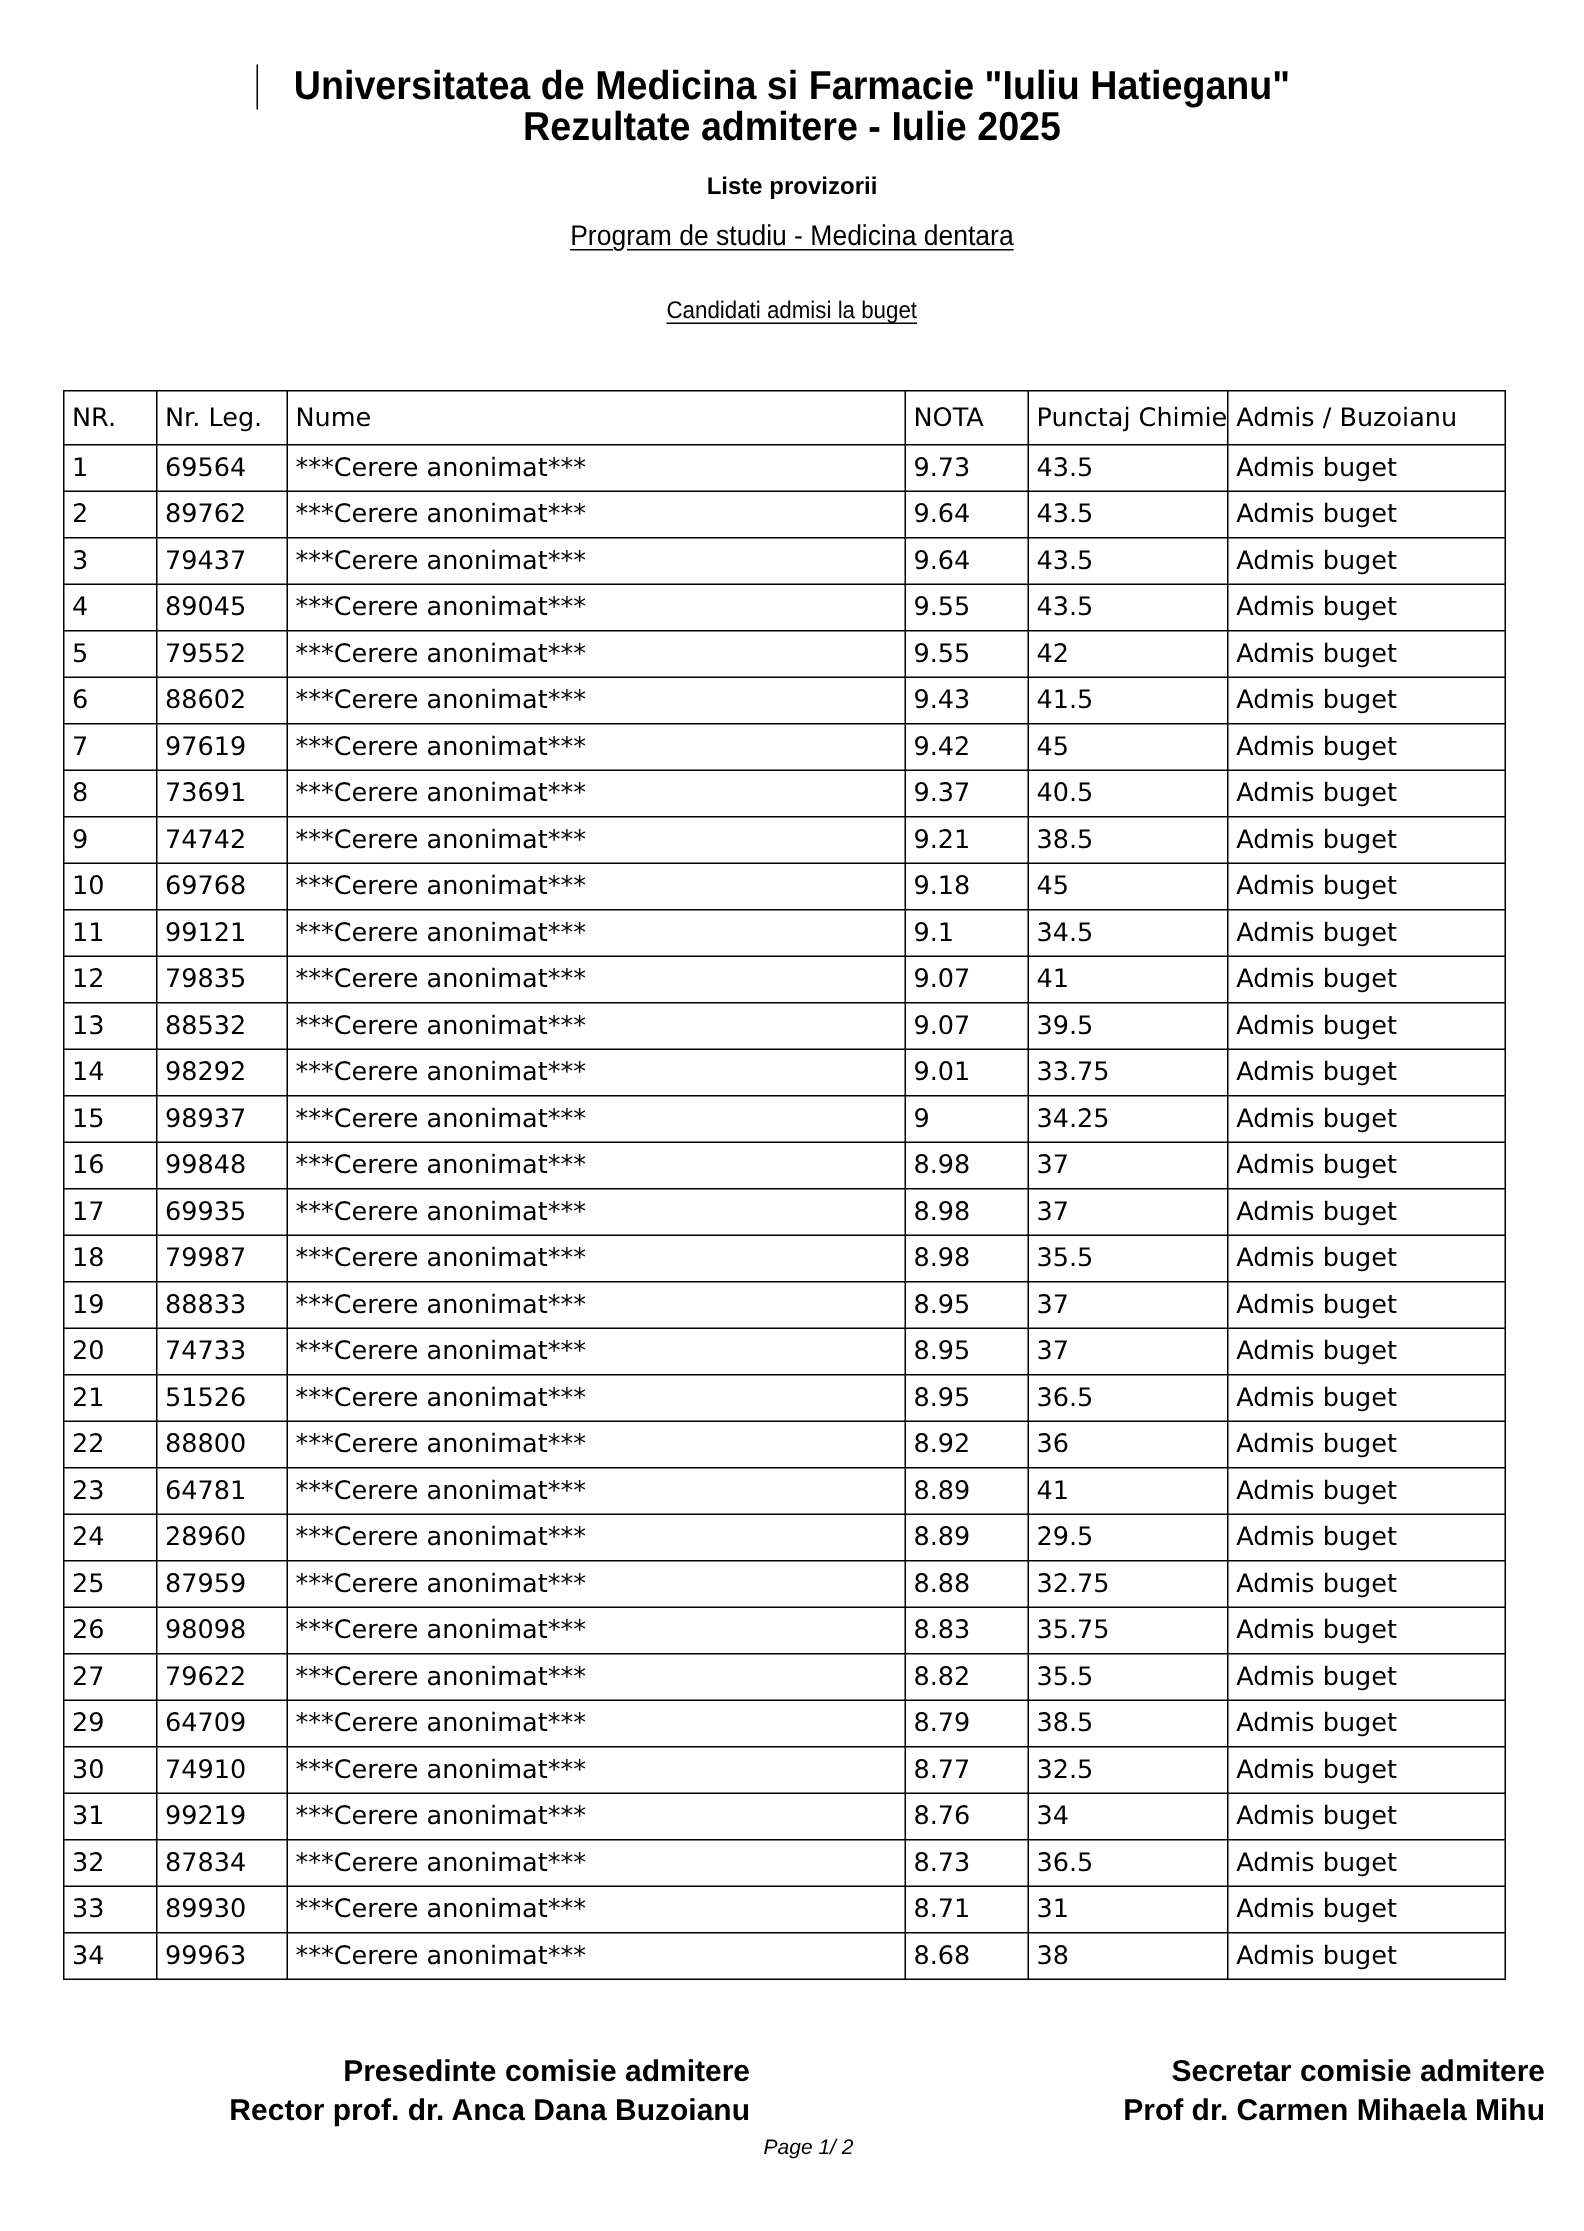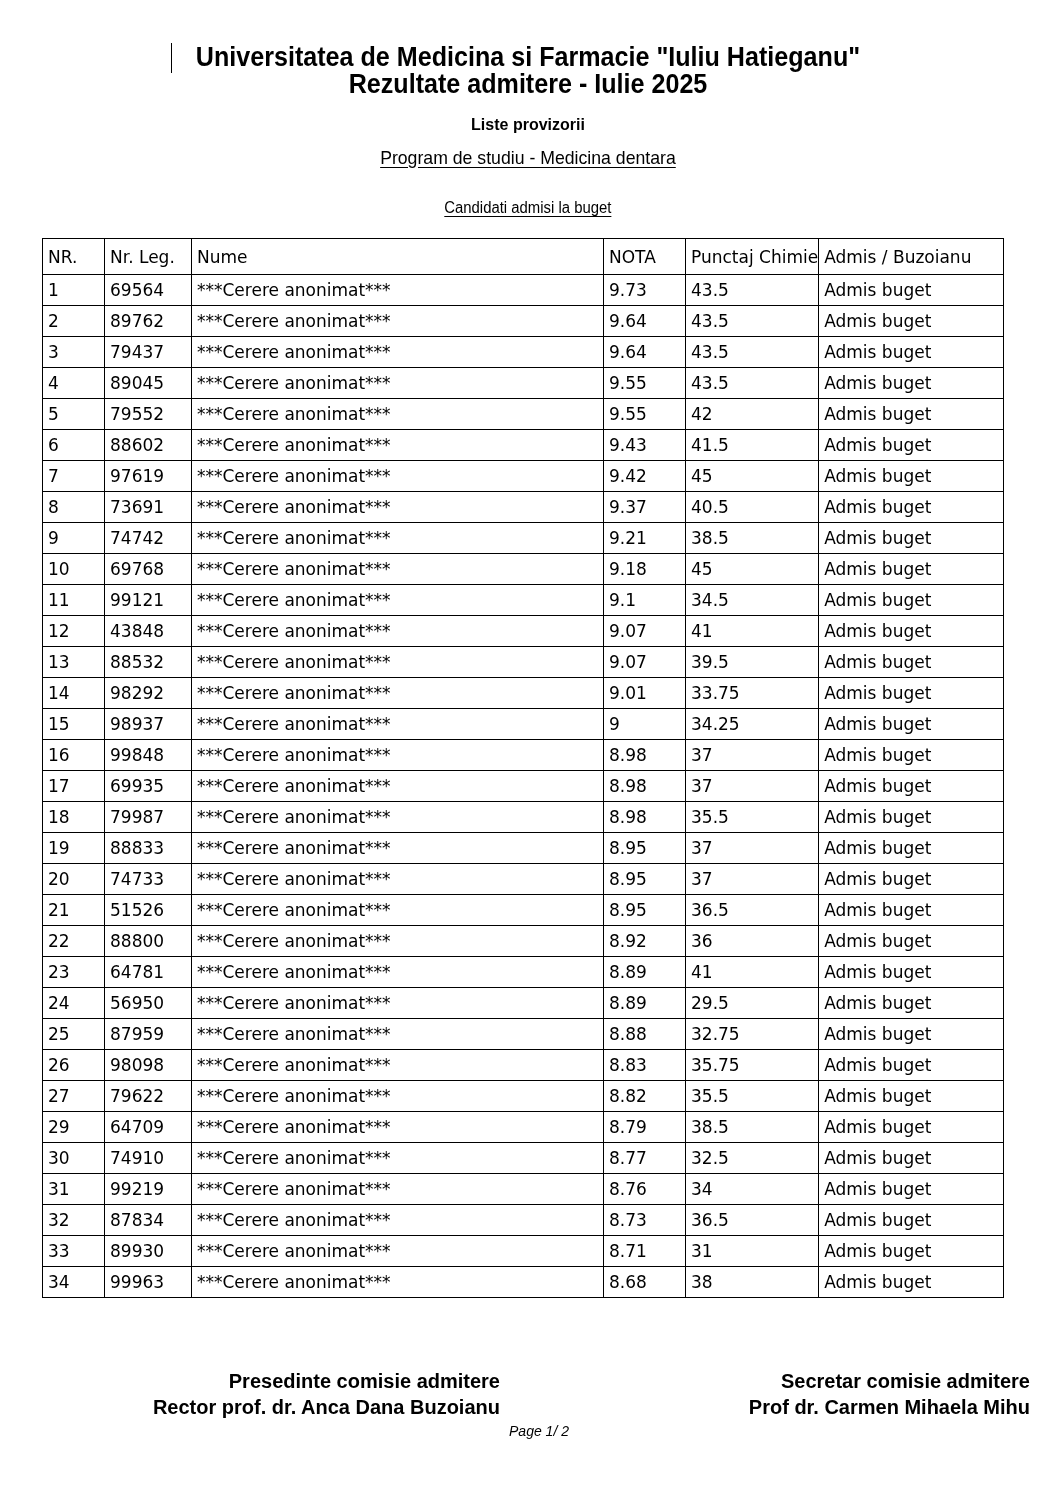--- a/index.html
+++ b/index.html
@@ -7,21 +7,21 @@
   .hdr { position: absolute; left: 0; width: 1056px; text-align: center; font-family: "Liberation Sans", sans-serif; }
   .title1 { top: 41px; font-size: 27px; font-weight: bold; line-height: 32px; transform: scaleX(0.93); transform-origin: center; }
   .title2 { top: 68px; font-size: 27px; font-weight: bold; line-height: 32px; transform: scaleX(0.93); transform-origin: center; }
   .cursor { position: absolute; left: 171px; top: 43px; width: 1px; height: 30px; background: #000; }
   .sub1 { top: 115px; font-size: 16px; font-weight: bold; line-height: 20px; }
   .sub2 { top: 146px; font-size: 19px; line-height: 24px; }
   .sub3 { top: 196px; font-size: 16px; line-height: 24px; }
   .sub2 span, .sub3 span { text-decoration: underline; text-underline-offset: 3px; display: inline-block; transform: scaleX(0.93); }
 
   table.res {
-    position: absolute; left: 42px; top: 238px;
+    position: absolute; left: 42px; top: 260px;
     border-collapse: collapse;
     font-family: "DejaVu Sans", sans-serif; font-size: 17px;
     table-layout: fixed;
   }
   table.res td, table.res th {
     border: 1px solid #000; padding: 0 0 0 5px; text-align: left;
     font-weight: normal; white-space: nowrap; overflow: hidden; vertical-align: middle;
   }
   table.res th { height: 35px; }
   table.res td { height: 30px; }
@@ -146,21 +146,21 @@
       <tr>
         <td>11</td>
         <td>99121</td>
         <td>***Cerere anonimat***</td>
         <td>9.1</td>
         <td>34.5</td>
         <td>Admis buget</td>
       </tr>
       <tr>
         <td>12</td>
-        <td>43848</td>
+        <td>79835</td>
         <td>***Cerere anonimat***</td>
         <td>9.07</td>
         <td>41</td>
         <td>Admis buget</td>
       </tr>
       <tr>
         <td>13</td>
         <td>88532</td>
         <td>***Cerere anonimat***</td>
         <td>9.07</td>
@@ -242,21 +242,21 @@
       <tr>
         <td>23</td>
         <td>64781</td>
         <td>***Cerere anonimat***</td>
         <td>8.89</td>
         <td>41</td>
         <td>Admis buget</td>
       </tr>
       <tr>
         <td>24</td>
-        <td>56950</td>
+        <td>28960</td>
         <td>***Cerere anonimat***</td>
         <td>8.89</td>
         <td>29.5</td>
         <td>Admis buget</td>
       </tr>
       <tr>
         <td>25</td>
         <td>87959</td>
         <td>***Cerere anonimat***</td>
         <td>8.88</td>

